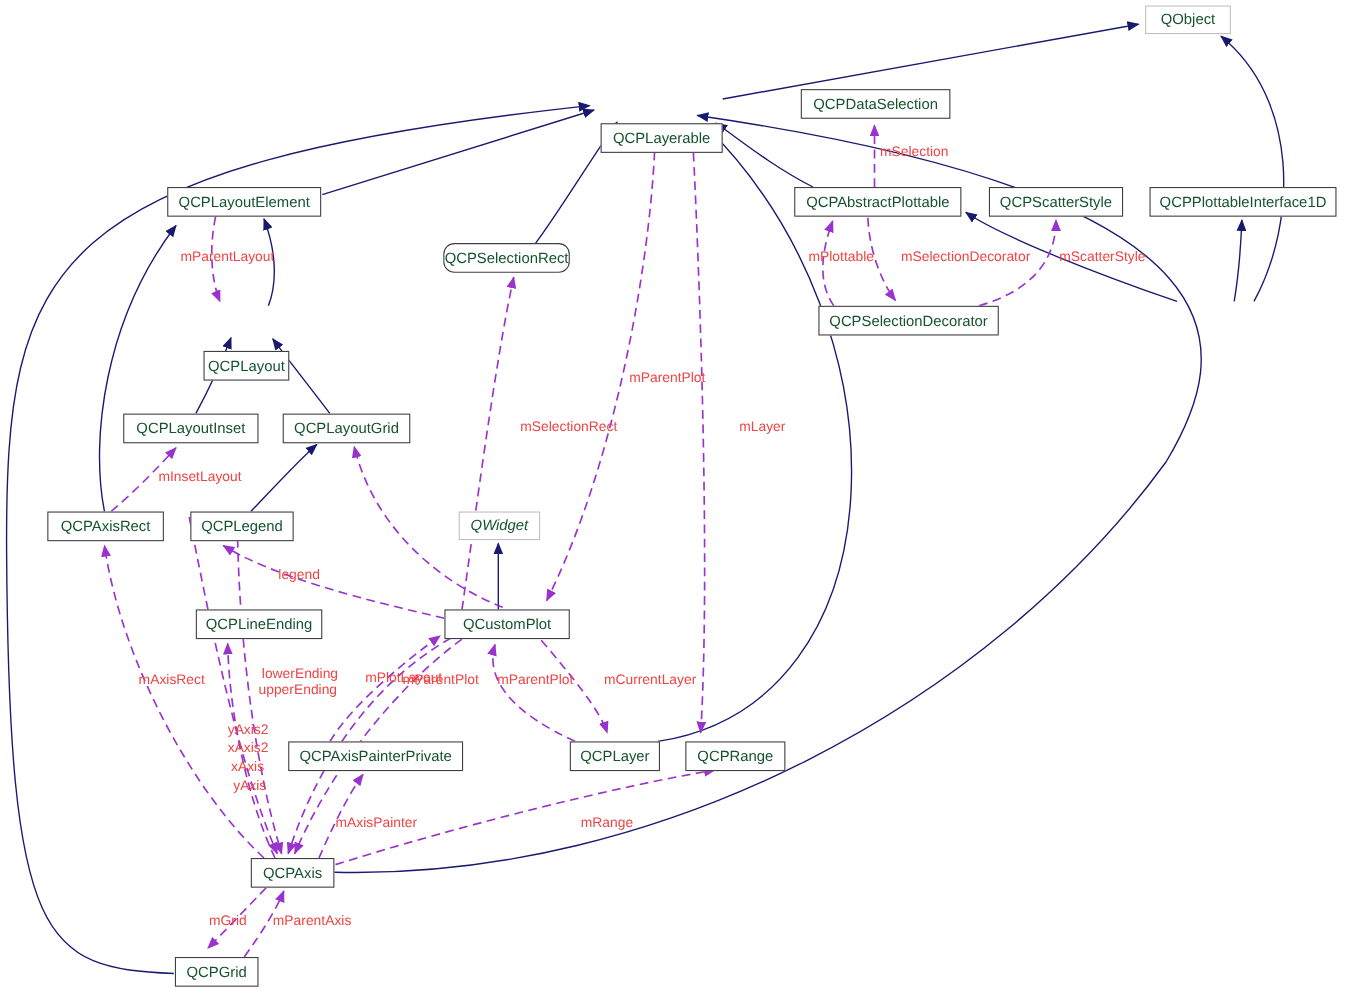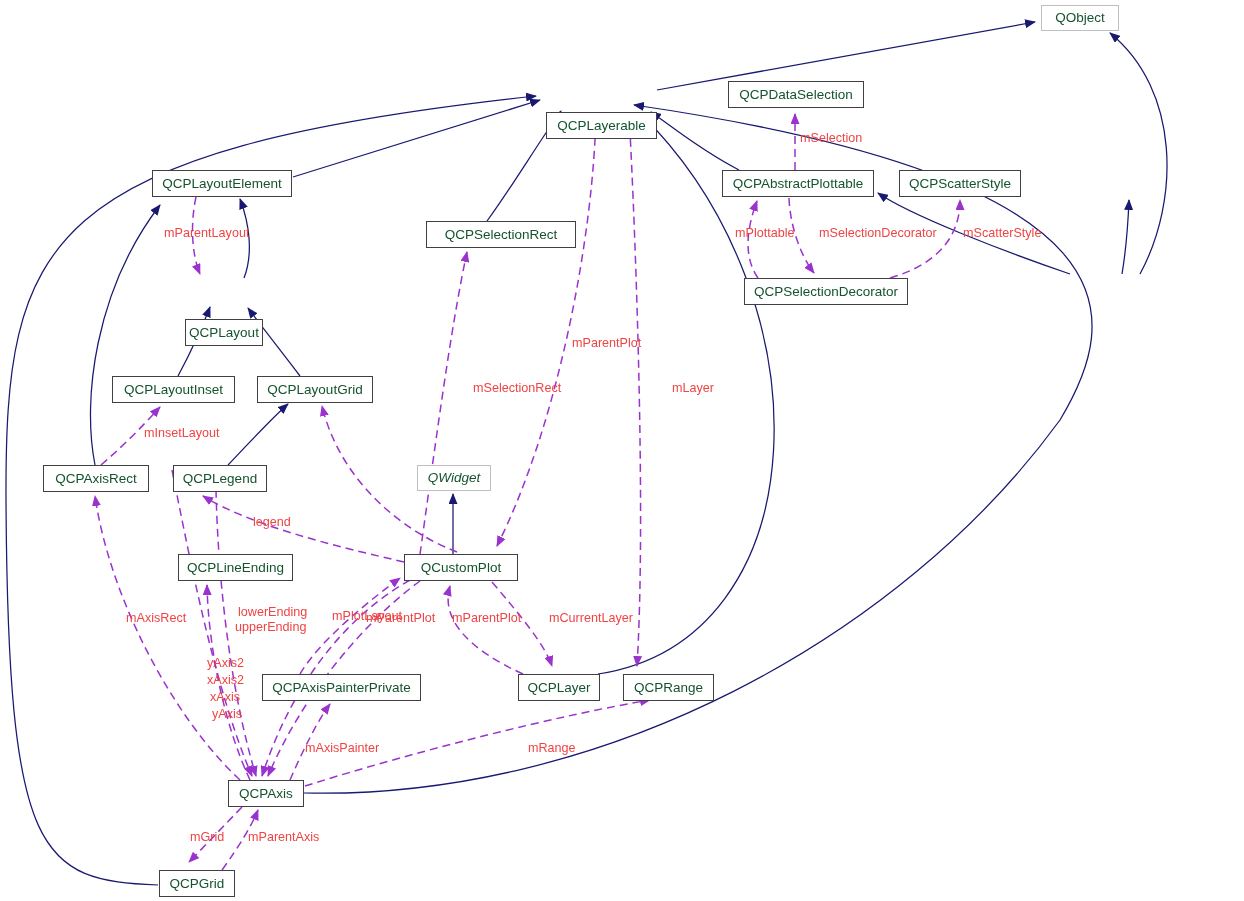--- a/index.html
+++ b/index.html
@@ -131,22 +131,25 @@
   </div>
 
   <div class="node cls" style="left:722px;top:170px;width:152px;height:27px;">
     <span>QCPAbstractPlottable</span>
   </div>
 
   <div class="node cls" style="left:899px;top:170px;width:122px;height:27px;">
     <span>QCPScatterStyle</span>
   </div>
 
-
-  <div class="node cls" style="left:426px;top:221px;width:150px;height:27px;">
+  <div class="node cls" style="left:1045px;top:170px;width:170px;height:27px;">
+    <span>QCPPlottableInterface1D</span>
+  </div>
+
+  <div class="node cls" style="left:403px;top:221px;width:115px;height:27px;border-radius:10px;">
     <span>QCPSelectionRect</span>
   </div>
 
   <div class="node cls" style="left:185px;top:278px;width:78px;height:27px;margin-top:41px;">
     <span>QCPLayout</span>
   </div>
 
 
   <div class="node cls" style="left:744px;top:278px;width:164px;height:27px;">
     <span>QCPSelectionDecorator</span>

